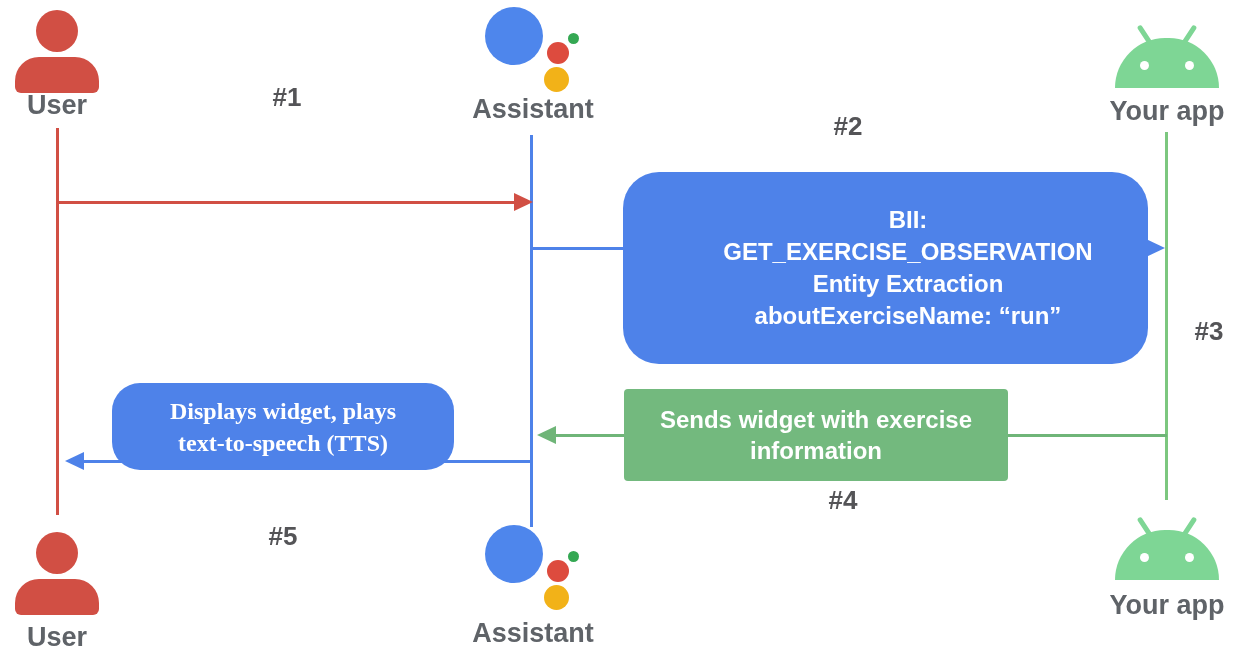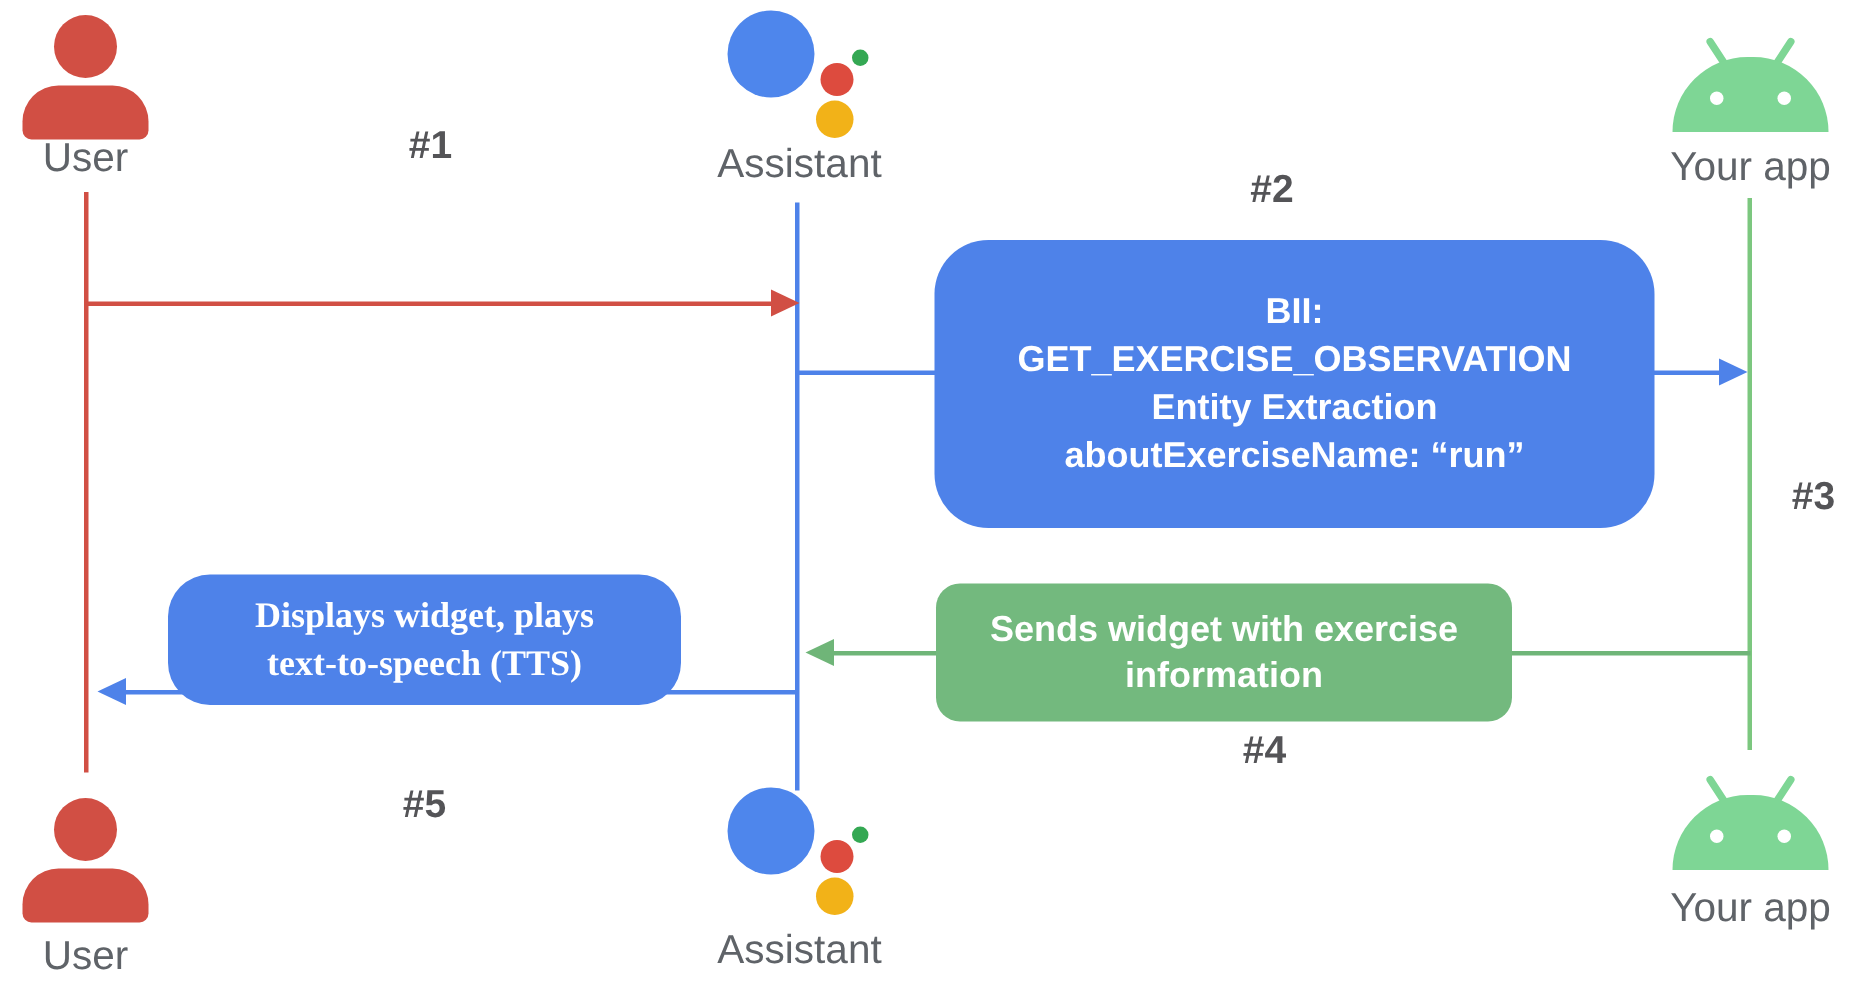--- a/index.html
+++ b/index.html
@@ -25,29 +25,29 @@
   .hr-blue{border-color:transparent transparent transparent #4e82e9;}
   .hl-blue{border-color:transparent #4e82e9 transparent transparent;}
   .hl-green{border-color:transparent #6fb578 transparent transparent;}
   
   .msg-box{
     position:absolute;z-index:2;display:flex;align-items:center;justify-content:center;
     text-align:center;color:#ffffff;font-weight:bold;white-space:pre-line;
   }
   .box-red{background:#d14f44;border-radius:30px;font-size:25px;line-height:33px;}
   .box-blue{background:#4e82e9;font-size:24px;line-height:32px;}
-  .box-green{background:#73b97e;border-radius:16px;font-size:24px;line-height:31px;}
+  .box-green{background:#73b97e;border-radius:4px;font-size:24px;line-height:31px;}
   
   .step-label{
     position:absolute;z-index:2;transform:translate(-50%,-50%);
     color:#545457;font-weight:bold;font-size:26px;
   }
   .actor-label{
     position:absolute;z-index:2;transform:translateX(-50%);
-    color:#5f6368;font-weight:normal;font-size:27px;white-space:nowrap;
+    color:#5f6368;font-weight:bold;font-size:27px;white-space:nowrap;
   }
   
   .person{position:absolute;width:84px;z-index:2;}
   .person .p-head{width:42px;height:42px;border-radius:50%;background:#d14f44;margin:0 auto;}
   .person .p-body{width:84px;height:36px;margin-top:5px;background:#d14f44;border-radius:24px 24px 6px 6px;}
   
   .assistant-logo{position:absolute;width:110px;height:82px;z-index:2;}
   .al-c{position:absolute;border-radius:50%;}
   .al-blue{width:58px;height:58px;left:0;top:1px;background:#4e86ec;}
   .al-red{width:22px;height:22px;left:62px;top:36px;background:#dd4b3e;}
@@ -71,21 +71,21 @@
   <div class="lifeline ll-red" style="left:56px;top:128px;height:387px;"></div>
   <div class="lifeline ll-blue" style="left:530px;top:135px;height:392px;"></div>
   <div class="lifeline ll-green" style="left:1165px;top:132px;height:368px;"></div>
 
   <div class="msg-line ml-red" style="left:57px;top:201px;width:457px;"></div>
   <div class="head head-right hr-red" style="left:514px;top:193px;"></div>
   <div class="step-label" style="left:287px;top:97px;">#1</div>
 
   <div class="msg-line ml-blue" style="left:532px;top:247px;width:616px;"></div>
   <div class="head head-right hr-blue" style="left:1146px;top:239px;"></div>
-  <div class="msg-box box-blue" style="left:623px;top:160px;width:480px;height:192px;border-radius:36px;">
+  <div class="msg-box box-blue" style="left:623px;top:172px;width:480px;height:192px;border-radius:36px;padding-left:45px;">
     <span>BII:
 GET_EXERCISE_OBSERVATION
 Entity Extraction
 aboutExerciseName: “run”</span>
   </div>
   <div class="step-label" style="left:848px;top:126px;">#2</div>
 
   <div class="step-label" style="left:1209px;top:331px;">#3</div>
 
   <div class="msg-line ml-green" style="left:555px;top:434px;width:612px;"></div>

